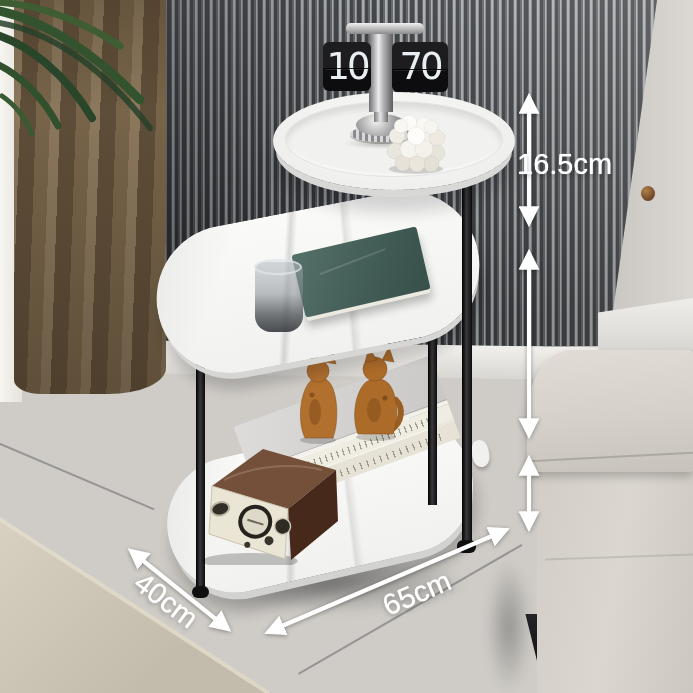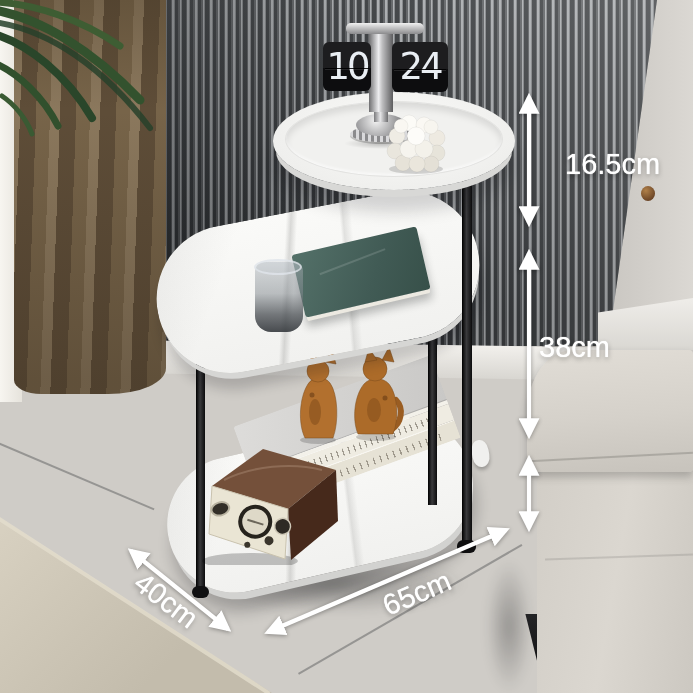--- a/index.html
+++ b/index.html
@@ -146,21 +146,21 @@
   .sofa-rail{left:34px;top:300px;width:144px;height:26px;background:linear-gradient(180deg,#1a1a1c,#070708);
     transform:rotate(-6deg);opacity:.85;}
   .sofa-leg{left:8px;top:276px;width:40px;height:79px;
     clip-path:polygon(6% 0,72% 0,100% 100%,55% 100%);
     background:linear-gradient(#242426,#0b0b0c);}
 
   
   .dims-svg{left:0;top:0;z-index:60;}
   .dim{z-index:61;color:#fff;font-size:29px;font-weight:400;line-height:1;
     text-shadow:0 0 1px #fff,0 2px 5px rgba(0,0,0,.35);white-space:nowrap;}
-  .dim-1{left:565px;top:150px;}
+  .dim-1{left:517px;top:150px;}
   .dim-2{left:539px;top:333px;}
   .dim-3{left:537px;top:480px;}
   .dim-4{left:365px;top:579px;width:104px;text-align:center;transform:rotate(-23deg);}
   .dim-5{left:114px;top:586px;width:104px;text-align:center;transform:rotate(37deg);}
 </style>
 </head>
 <body>
 
 <div class="scene">
 
@@ -255,21 +255,21 @@
   </div>
 
   <div class="clock">
     <div class="clk-shadow"></div>
     <div class="clk-plate"></div>
     <div class="clk-dome"></div>
     <div class="clk-stem"></div>
     <div class="clk-pole"></div>
     <div class="clk-topbar"></div>
     <div class="clk-card clk-left">10</div>
-    <div class="clk-card clk-right">24</div>
+    <div class="clk-card clk-right">70</div>
   </div>
 
   <svg class="candle-svg" width="66" height="62" viewBox="0 0 66 62">
     <ellipse cx="33" cy="57" rx="27" ry="5" fill="rgba(0,0,0,.15)"></ellipse>
     <g stroke="rgba(0,0,0,.05)" stroke-width="1">
       <circle cx="14" cy="24" r="8" fill="#efece4"></circle>
         <circle cx="54" cy="26" r="8" fill="#eeeae1"></circle>
       <circle cx="12" cy="39" r="8" fill="#e9e6dd"></circle>
         <circle cx="54" cy="41" r="8" fill="#e7e4da"></circle>
       <circle cx="20" cy="51" r="8" fill="#e6e2d8"></circle>
@@ -304,17 +304,16 @@
     <g stroke="#ffffff" stroke-width="4.2" fill="none" style="filter:drop-shadow(0 1px 2px rgba(0,0,0,.35))">
       <path d="M529,97 L529,223" marker-start="url(#ah)" marker-end="url(#ah)"></path>
       <path d="M529,253 L529,435" marker-start="url(#ah)" marker-end="url(#ah)"></path>
       <path d="M529,459 L529,528" marker-start="url(#ah)" marker-end="url(#ah)"></path>
       <path d="M268,632 L506,530" marker-start="url(#ah)" marker-end="url(#ah)"></path>
       <path d="M131,551 L228,629" marker-start="url(#ah)" marker-end="url(#ah)"></path>
     </g>
   </svg>
 
   <div class="dim dim-1">16.5cm</div>
-  <div class="dim dim-2">38cm</div>
   <div class="dim dim-4">65cm</div>
   <div class="dim dim-5">40cm</div>
 
 </div>
 
 </body></html>

